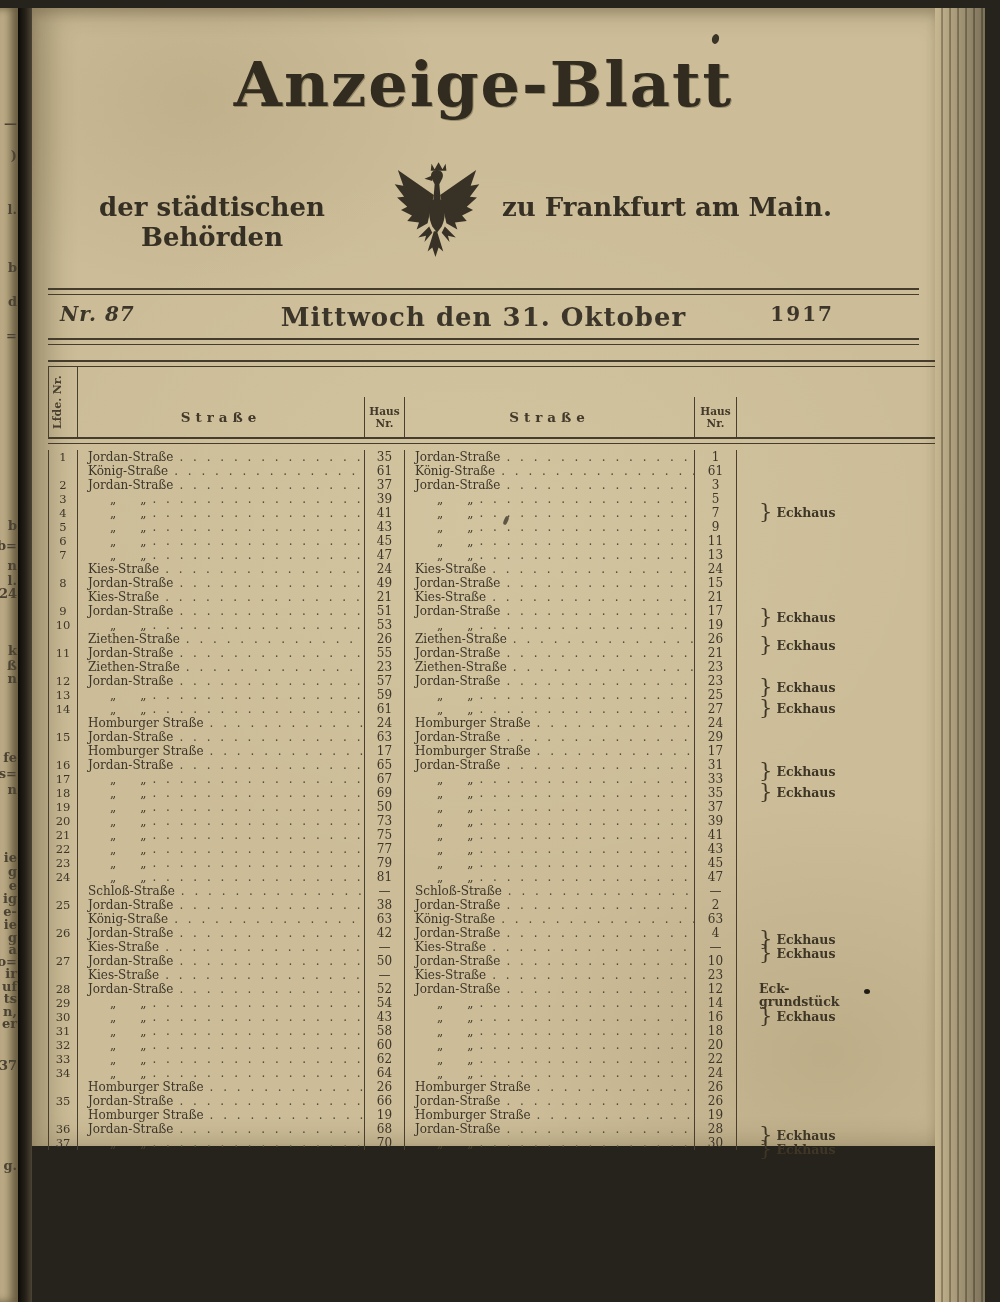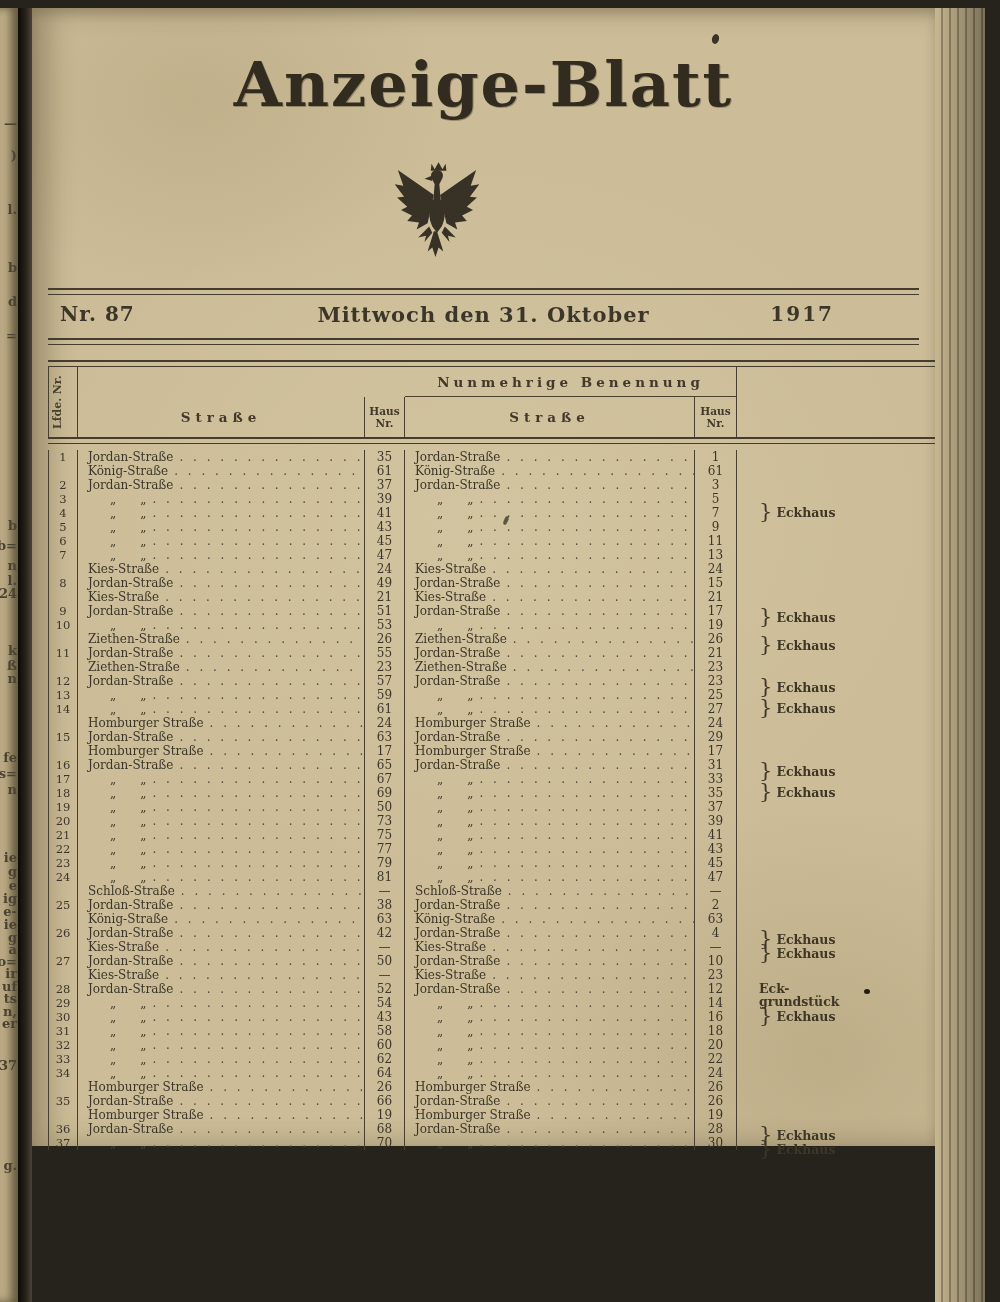--- a/index.html
+++ b/index.html
@@ -47,22 +47,22 @@
   }
   .sub{position:absolute;font-size:26px;font-weight:bold;color:#352f24;text-align:center;}
   .sub-left{top:184px;left:20px;width:320px;}
   .sub-right{top:184px;left:470px;width:330px;}
   .eagle{position:absolute;left:358px;top:138px;width:94px;height:128px;opacity:.92;}
   
   .drule{border-top:2px solid #443c2d;border-bottom:1px solid #443c2d;height:4px;}
   .rule-top{position:absolute;left:16px;top:280px;width:871px;}
   .rule-bottom{position:absolute;left:16px;top:330px;width:871px;}
   .dateline{position:absolute;left:16px;top:290px;width:871px;height:36px;font-weight:bold;}
-  .issue-date{position:absolute;left:0;width:100%;text-align:center;font-size:21px;letter-spacing:1px;top:4px;}
-  .issue-no{position:absolute;left:12px;top:4px;font-size:20px;letter-spacing:1px;}
+  .issue-date{position:absolute;left:0;width:100%;text-align:center;font-size:26px;letter-spacing:1px;top:4px;}
+  .issue-no{position:absolute;left:12px;top:4px;font-size:20px;letter-spacing:1px;font-style:italic;}
   .issue-year{position:absolute;right:85px;top:4px;font-size:20px;letter-spacing:2px;}
   
   .table{position:absolute;left:16px;top:352px;width:887px;}
   .thead,.tbody{display:grid;grid-template-columns:30px 287px 40px 290px 42px 198px;}
   .thead{grid-template-rows:30px 40px;}
   .bl1{border-left:1px solid #493f2f;}
   .br1{border-right:1px solid #493f2f;}
   .h-nr{
     grid-row:1/3;grid-column:1;writing-mode:vertical-rl;transform:rotate(180deg);
     font-size:11px;text-align:center;font-weight:bold;color:#463e2e;
@@ -139,51 +139,52 @@
   </div>
 
 <div class="binding"></div>
 
 <div class="edges"></div>
 
 <div class="page">
 
   <div class="title">Anzeige-Blatt</div>
 
+  <div class="sub sub-left">der städtischen Behörden</div>
 
   <svg class="eagle" viewBox="0 0 120 130" aria-hidden="true">
     <g fill="#2c261d">
       <path d="M53 6 l4 7 5 -9 5 9 4 -7 1 9 -20 0 z"></path>
       <path d="M60 14 c-6 0 -9 5 -7 10 l4 8 -2 24 10 0 -2 -24 4 -8 c2 -5 -1 -10 -7 -10 z"></path>
       <path d="M54 21 l-10 4 10 3 z"></path>
       <path d="M56 46 L10 14 l7 20 -11 -2 12 16 -9 1 13 12 -8 4 14 7 -6 7 15 2 -3 9 14 -8 z"></path>
       <path d="M64 46 L110 14 l-7 20 11 -2 -12 16 9 1 -13 12 8 4 -14 7 6 7 -15 2 3 9 -14 -8 z"></path>
       <path d="M53 52 c-4 12 -4 24 1 34 l6 8 6 -8 c5 -10 5 -22 1 -34 z"></path>
       <path d="M50 86 l-14 14 10 -2 -2 8 10 -12 z"></path>
       <path d="M70 86 l14 14 -10 -2 2 8 -10 -12 z"></path>
       <path d="M56 92 l-8 26 6 -5 4 12 4 -12 6 5 -8 -26 z"></path>
     </g>
   </svg>
 
+  <div class="sub sub-right">zu Frankfurt am Main.</div>
 
   <div class="drule rule-top"></div>
 
   <div class="dateline">
     <span class="issue-date">Mittwoch den 31. Oktober</span>
     <span class="issue-no">Nr. 87</span>
     <span class="issue-year">1917</span>
   </div>
 
   <div class="drule rule-bottom"></div>
 
   <div class="table">
     <div class="drule"></div>
     <div class="thead">
       <div class="h-nr bl1 br1">Lfde. Nr.</div>
-      <div class="h-new h-group br1">Nunmehrige Benennung</div>
       <div class="h-street h-so br1">Straße</div>
       <div class="h-haus h-ho br1">
         <div>Haus</div>
         <div>Nr.</div>
       </div>
       <div class="h-street h-sn br1">Straße</div>
       <div class="h-haus h-hn br1">
         <div>Haus</div>
         <div>Nr.</div>
       </div>

